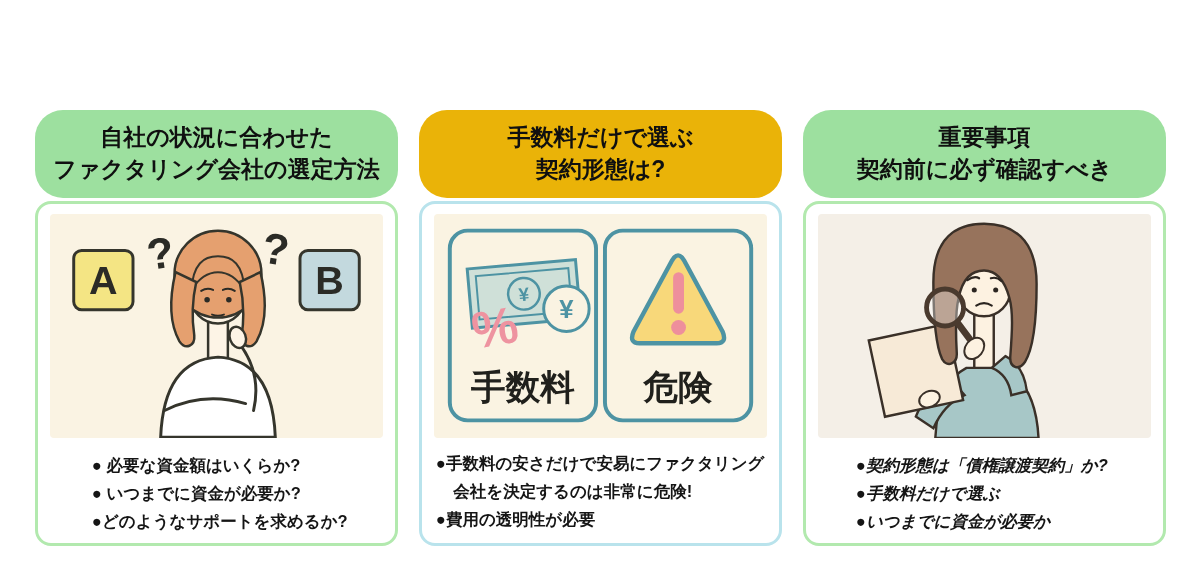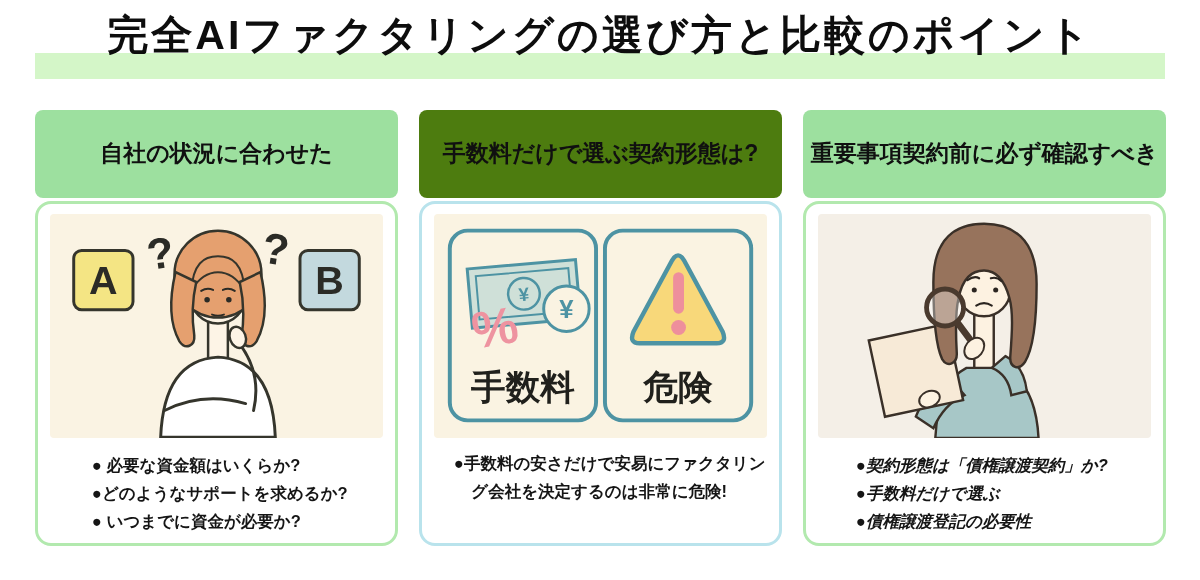--- a/index.html
+++ b/index.html
@@ -19,62 +19,59 @@
     font-size:41px; font-weight:800; letter-spacing:3px; color:#0d0d0d;
     line-height:1.1; white-space:nowrap;
   }
   
   .cards {
     position:absolute; left:35px; top:110px; width:1131px;
     display:flex; gap:21px;
   }
   .card { width:363px; }
   .card-header {
-    height:88px; border-radius:8px;
-    display:flex; flex-direction:row; align-items:center; justify-content:center;
+    height:88px; border-radius:28px;
+    display:flex; flex-direction:column; align-items:center; justify-content:center;
     font-size:23px; font-weight:800; line-height:1.38; color:#101010; text-align:center;
   }
   .card.green .card-header { background:#9de09f; }
-  .card.blue  .card-header { background:#4d7c0f; }
+  .card.blue  .card-header { background:#eab308; }
   .card-body {
     margin-top:3px; height:345px; background:#ffffff;
     border:3px solid; border-radius:16px; padding:10px 12px 8px;
   }
   .card.green .card-body { border-color:#b2e9ae; }
   .card.blue  .card-body { border-color:#b9e3ec; }
   .illus {
     height:224px; border-radius:4px; overflow:hidden;
     display:flex; align-items:center; justify-content:center;
   }
   .illus svg { width:100%; height:100%; display:block; }
   .card-1 .illus { background:#faf3e3; }
   .card-2 .illus { background:#faf3e2; }
   .card-3 .illus { background:#f4efe7; }
   ul.bullets { list-style:none; font-size:16.5px; font-weight:700; color:#151515; line-height:1.7; }
   ul.bullets li { padding-left:1.05em; text-indent:-1.05em; }
   .card-1 ul.bullets { margin:13px 0 0 42px; }
-  .card-2 ul.bullets { margin:11px 0 0 20px; }
+  .card-2 ul.bullets { margin:11px 0 0 2px; }
   .card-3 ul.bullets { margin:13px 0 0 38px;font-style:italic; }
   text { font-family:"Liberation Sans", sans-serif; }
 </style>
 </head>
 <body>
 
 <div class="page">
 
-  <div class="title-wrap">
-    <div class="title-highlight"></div>
-    <h1 class="title">完全AIファクタリングの選び方と比較のポイント</h1>
-  </div>
 
   <div class="cards">
 
     <section class="card card-1 green">
       <div class="card-header">
         <span>自社の状況に合わせた</span>
+        <span>ファクタリング会社の選定方法</span>
       </div>
       <div class="card-body">
         <div class="illus">
           <svg viewBox="0 0 337 225">
 
             <g>
               <rect x="24" y="36" width="60" height="60" rx="8" fill="#f4e584" stroke="#35352c" stroke-width="3"></rect>
               <text x="54" y="80" text-anchor="middle" font-size="40" font-weight="bold" fill="#2b2b26">A</text>
             </g>
             <g>
@@ -98,22 +95,22 @@
               <path d="M175,76 q6,-3 12,1" fill="none" stroke="#2b2b26" stroke-width="2" stroke-linecap="round"></path>
               <path d="M164,101 q6,2 12,0" fill="none" stroke="#2b2b26" stroke-width="2" stroke-linecap="round"></path>
               <path d="M116,198 C142,185 170,183 198,191" fill="none" stroke="#35352c" stroke-width="3" stroke-linecap="round"></path>
               <path d="M206,198 C212,172 206,150 193,132" fill="none" stroke="#35352c" stroke-width="3" stroke-linecap="round"></path>
               <ellipse cx="190" cy="124" rx="8" ry="11" fill="#fdf4e6" stroke="#35352c" stroke-width="2.5" transform="rotate(-20 190 124)"></ellipse>
             </g>
           </svg>
         </div>
         <ul class="bullets">
           <li>● 必要な資金額はいくらか?</li>
+          <li>● いつまでに資金が必要か?</li>
           <li>●どのようなサポートを求めるか?</li>
-          <li>● いつまでに資金が必要か?</li>
         </ul>
       </div>
     </section>
 
     <section class="card card-2 blue">
       <div class="card-header">
         <span>手数料だけで選ぶ</span>
         <span>契約形態は?</span>
       </div>
       <div class="card-body">
@@ -138,20 +135,21 @@
               <rect x="173" y="16" width="148" height="192" rx="18" fill="#faf3e2" stroke="#4d93a3" stroke-width="4"></rect>
               <path d="M241,46 Q247,36 253,46 L292,118 Q297,130 286,130 L208,130 Q197,130 202,118 Z" fill="#f8d87a" stroke="#4d93a3" stroke-width="4.5" stroke-linejoin="round"></path>
               <rect x="242" y="58" width="11" height="42" rx="5.5" fill="#ee8f9c"></rect>
               <circle cx="247.5" cy="114" r="7.5" fill="#ee8f9c"></circle>
               <text x="247" y="186" text-anchor="middle" font-size="35" font-weight="bold" fill="#20201c">危険</text>
             </g>
           </svg>
         </div>
         <ul class="bullets">
           <li>●手数料の安さだけで安易にファクタリング会社を決定するのは非常に危険!</li>
+          <li>●費用の透明性が必要</li>
         </ul>
       </div>
     </section>
 
     <section class="card card-3 green">
       <div class="card-header">
         <span>重要事項</span>
         <span>契約前に必ず確認すべき</span>
       </div>
       <div class="card-body">
@@ -177,19 +175,19 @@
                 <line x1="141" y1="112" x2="156" y2="132" stroke="#4a3a2e" stroke-width="7" stroke-linecap="round"></line>
                 <circle cx="128" cy="96" r="19" fill="#ffffff" fill-opacity="0.35" stroke="#4a3a2e" stroke-width="5"></circle>
                 <ellipse cx="158" cy="138" rx="9" ry="12" fill="#fdf2e1" stroke="#3a3028" stroke-width="2" transform="rotate(38 158 138)"></ellipse>
               </g>
             </g>
           </svg>
         </div>
         <ul class="bullets">
           <li>●契約形態は「債権譲渡契約」か?</li>
           <li>●手数料だけで選ぶ</li>
-          <li>●債権譲渡登記の必要性</li>
+          <li>●いつまでに資金が必要か</li>
         </ul>
       </div>
     </section>
 
   </div>
 </div>
 
 </body></html>

